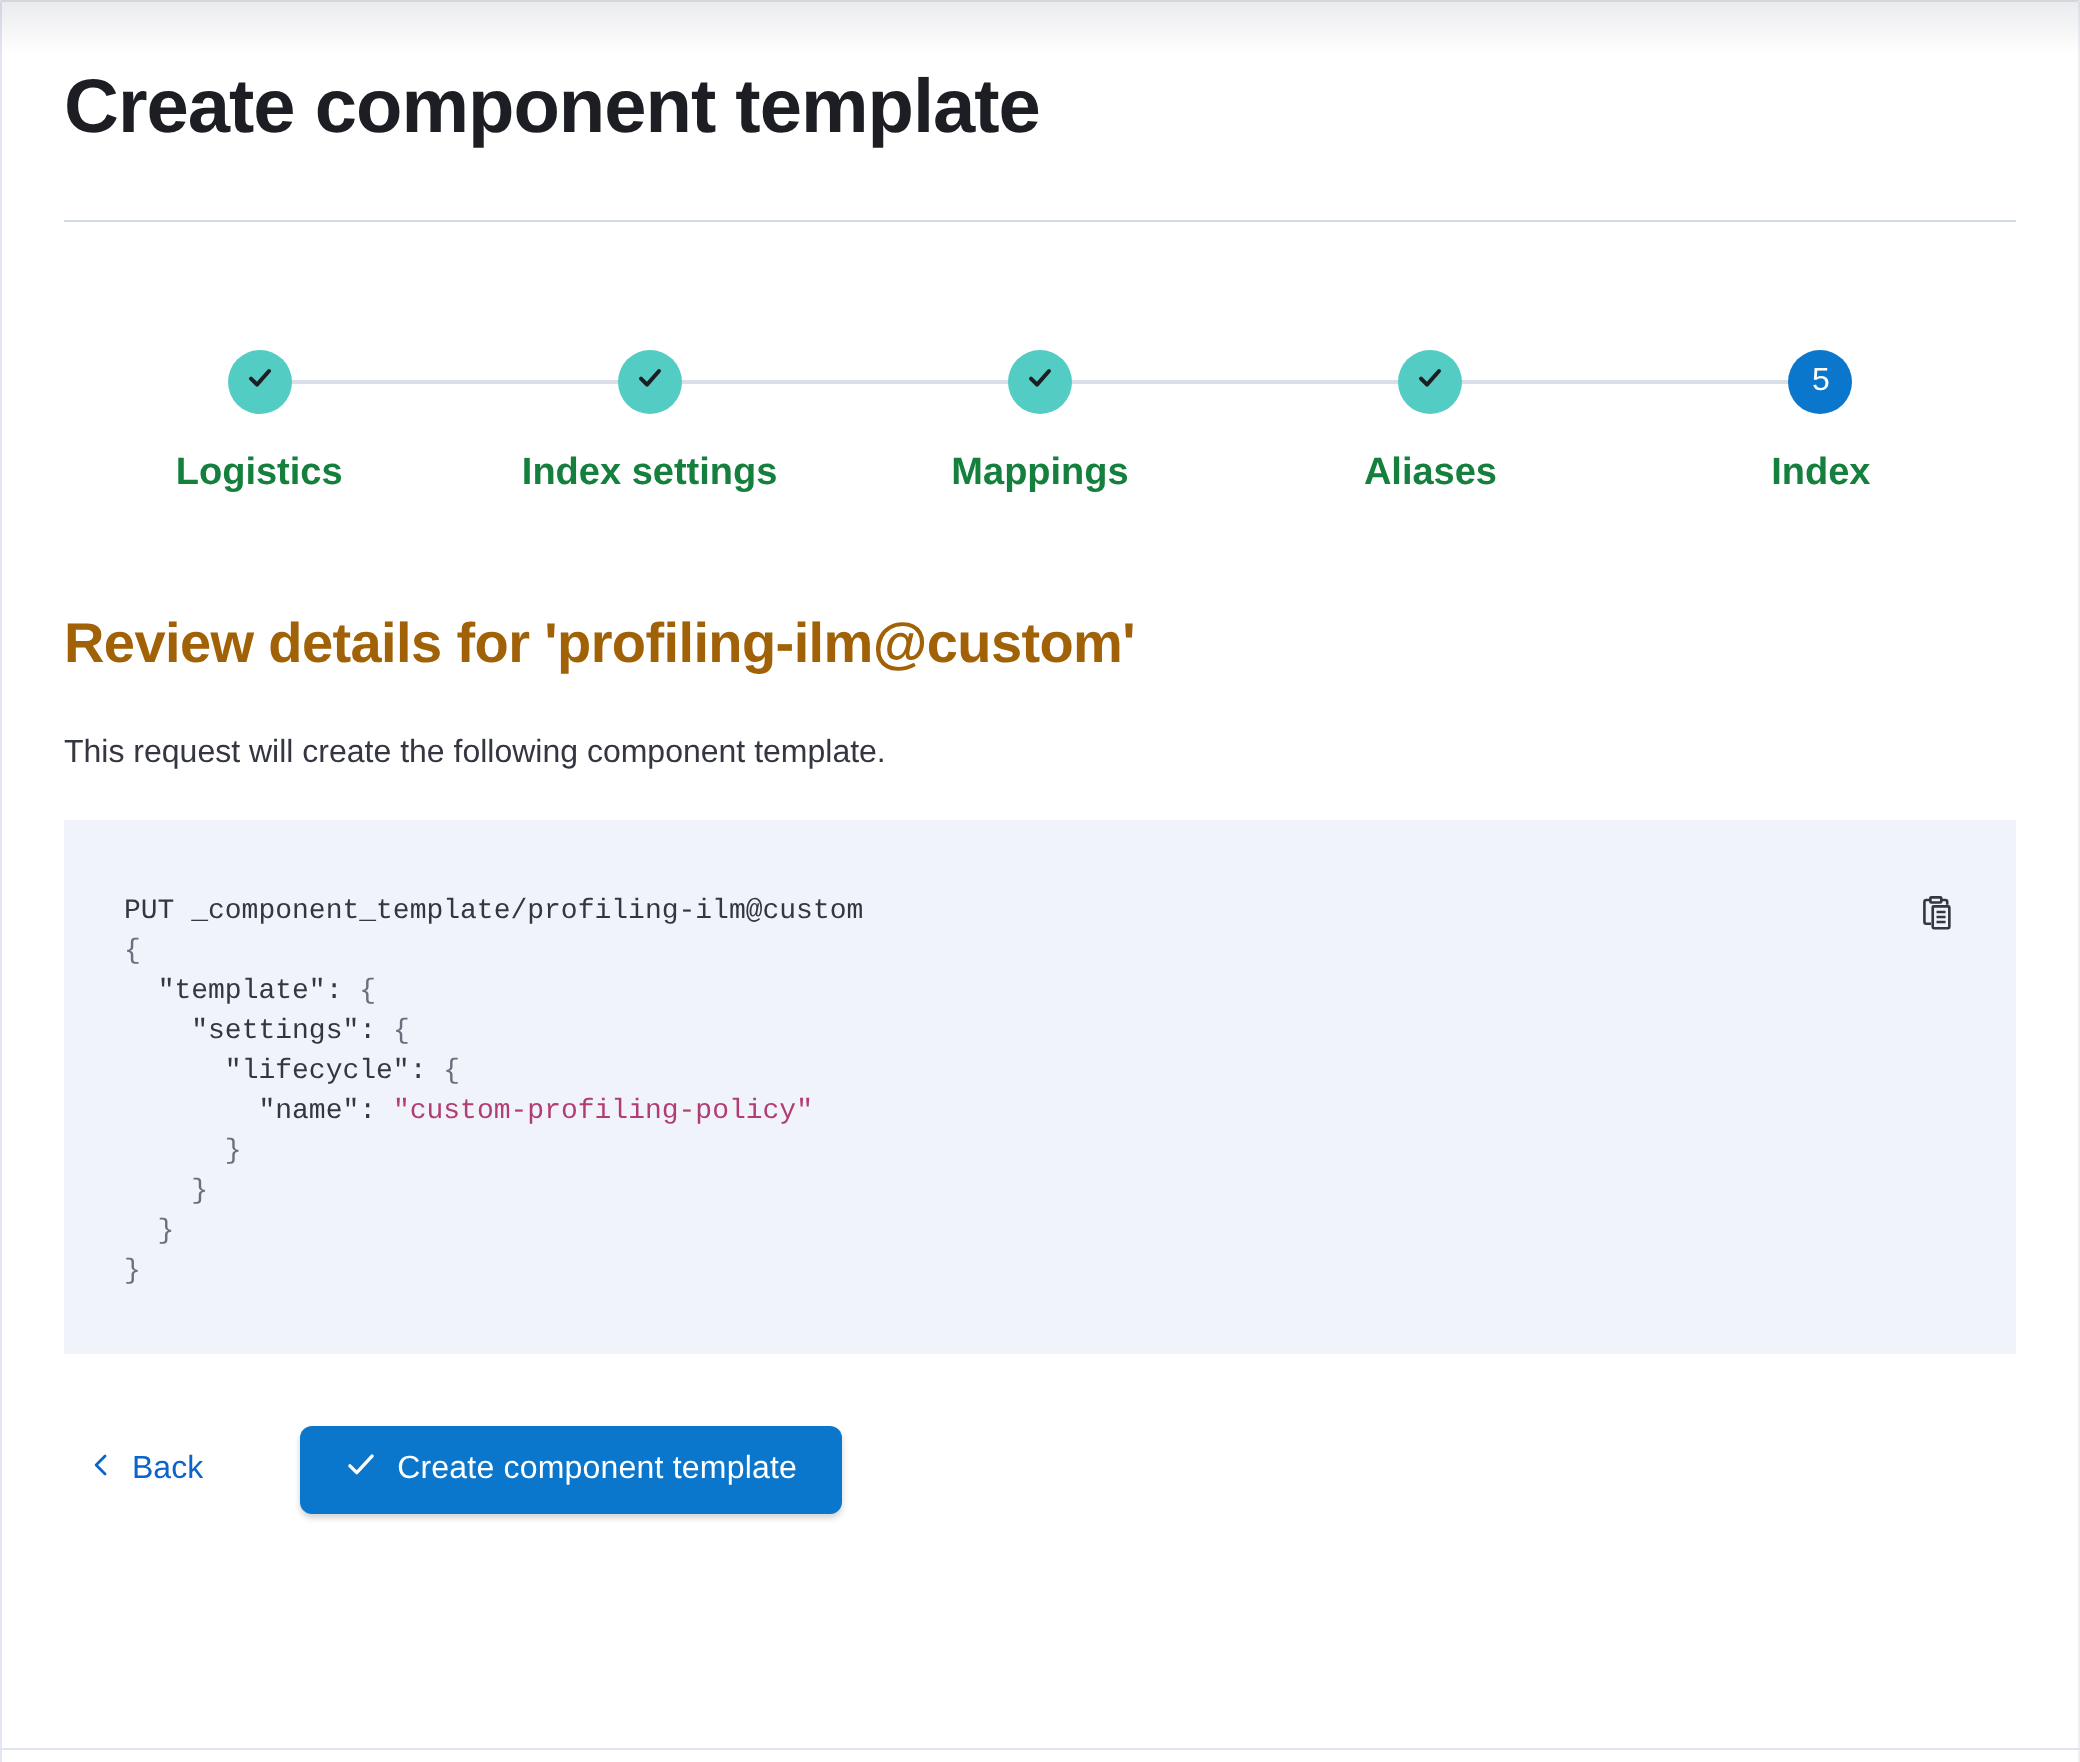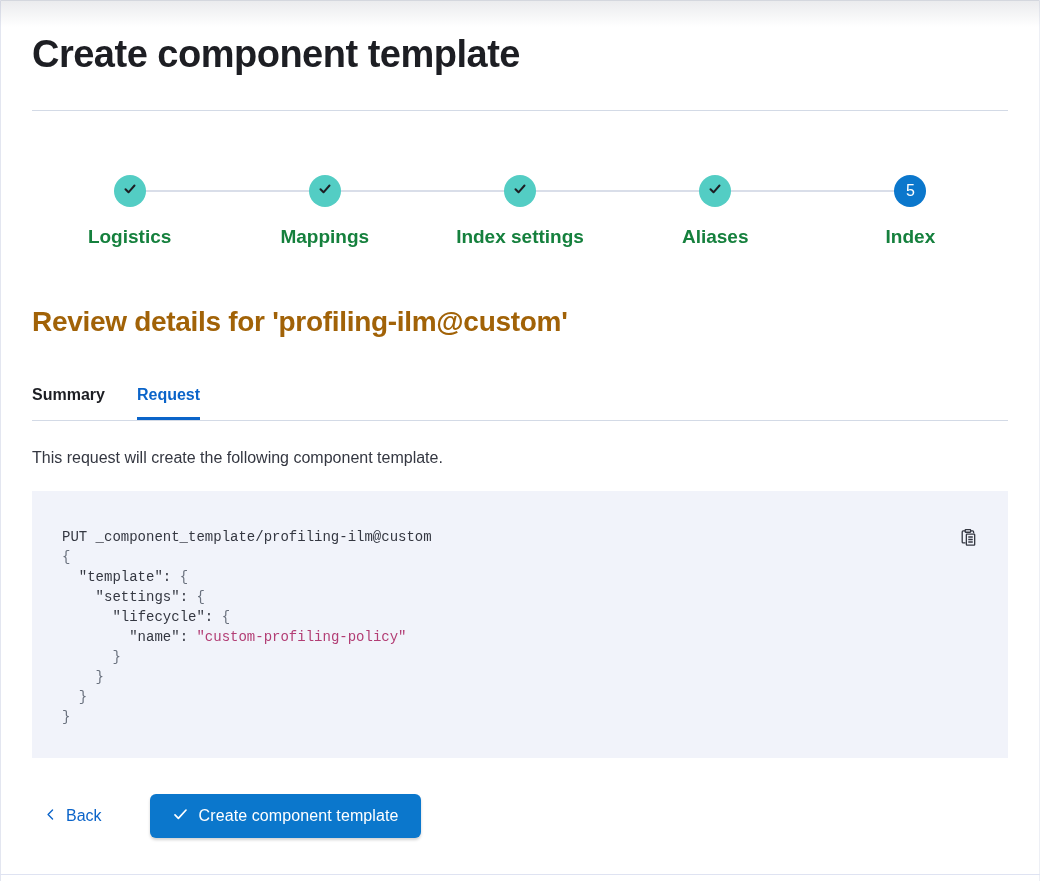--- a/index.html
+++ b/index.html
@@ -137,32 +137,32 @@
     </div>
 
     <div class="step">
       <div class="step-circle complete">
         <span>
           <svg width="16" height="16" viewBox="0 0 16 16">
               <path d="M3.5 8.3l3 3 6-6.8" fill="none" stroke="#1d1e23" stroke-width="2" stroke-linecap="round" stroke-linejoin="round"></path>
             </svg>
         </span>
       </div>
+      <div class="step-label">Index settings</div>
+    </div>
+
+    <div class="step">
+      <div class="step-circle complete">
+        <span>
+          <svg width="16" height="16" viewBox="0 0 16 16">
+              <path d="M3.5 8.3l3 3 6-6.8" fill="none" stroke="#1d1e23" stroke-width="2" stroke-linecap="round" stroke-linejoin="round"></path>
+            </svg>
+        </span>
+      </div>
       <div class="step-label">Mappings</div>
-    </div>
-
-    <div class="step">
-      <div class="step-circle complete">
-        <span>
-          <svg width="16" height="16" viewBox="0 0 16 16">
-              <path d="M3.5 8.3l3 3 6-6.8" fill="none" stroke="#1d1e23" stroke-width="2" stroke-linecap="round" stroke-linejoin="round"></path>
-            </svg>
-        </span>
-      </div>
-      <div class="step-label">Index settings</div>
     </div>
 
     <div class="step">
       <div class="step-circle complete">
         <span>
           <svg width="16" height="16" viewBox="0 0 16 16">
               <path d="M3.5 8.3l3 3 6-6.8" fill="none" stroke="#1d1e23" stroke-width="2" stroke-linecap="round" stroke-linejoin="round"></path>
             </svg>
         </span>
       </div>
@@ -172,24 +172,20 @@
     <div class="step">
       <div class="step-circle current">
         <span>5</span>
       </div>
       <div class="step-label">Index</div>
     </div>
   </div>
 
   <h2 class="review-heading">Review details for 'profiling-ilm@custom'</h2>
 
-  <div class="tabs">
-    <div class="tab">Summary</div>
-    <div class="tab active">Request</div>
-  </div>
 
   <p class="desc">This request will create the following component template.</p>
 
   <div class="code-block">
     <pre><div><span class="tok-plain">PUT _component_template/profiling-ilm@custom</span></div><div><span class="tok-punct">{</span></div><div><span class="tok-plain">  </span><span class="tok-key">"template"</span><span class="tok-plain">: </span><span class="tok-punct">{</span></div><div><span class="tok-plain">    </span><span class="tok-key">"settings"</span><span class="tok-plain">: </span><span class="tok-punct">{</span></div><div><span class="tok-plain">      </span><span class="tok-key">"lifecycle"</span><span class="tok-plain">: </span><span class="tok-punct">{</span></div><div><span class="tok-plain">        </span><span class="tok-key">"name"</span><span class="tok-plain">: </span><span class="tok-string">"custom-profiling-policy"</span></div><div><span class="tok-punct">      }</span></div><div><span class="tok-punct">    }</span></div><div><span class="tok-punct">  }</span></div><div><span class="tok-punct">}</span></div></pre>
     <button class="copy-btn" title="">
       <span>
         <svg width="19" height="19" viewBox="0 0 16 16" fill="none" stroke="#343741" stroke-width="1.1">
           <path d="M5.5 2.5h-2a0.8 0.8 0 0 0-.8.8v8.4a0.8 0.8 0 0 0 .8.8h2"></path>
           <path d="M9.5 2.5h2a0.8 0.8 0 0 1 .8.8v1.2"></path>

